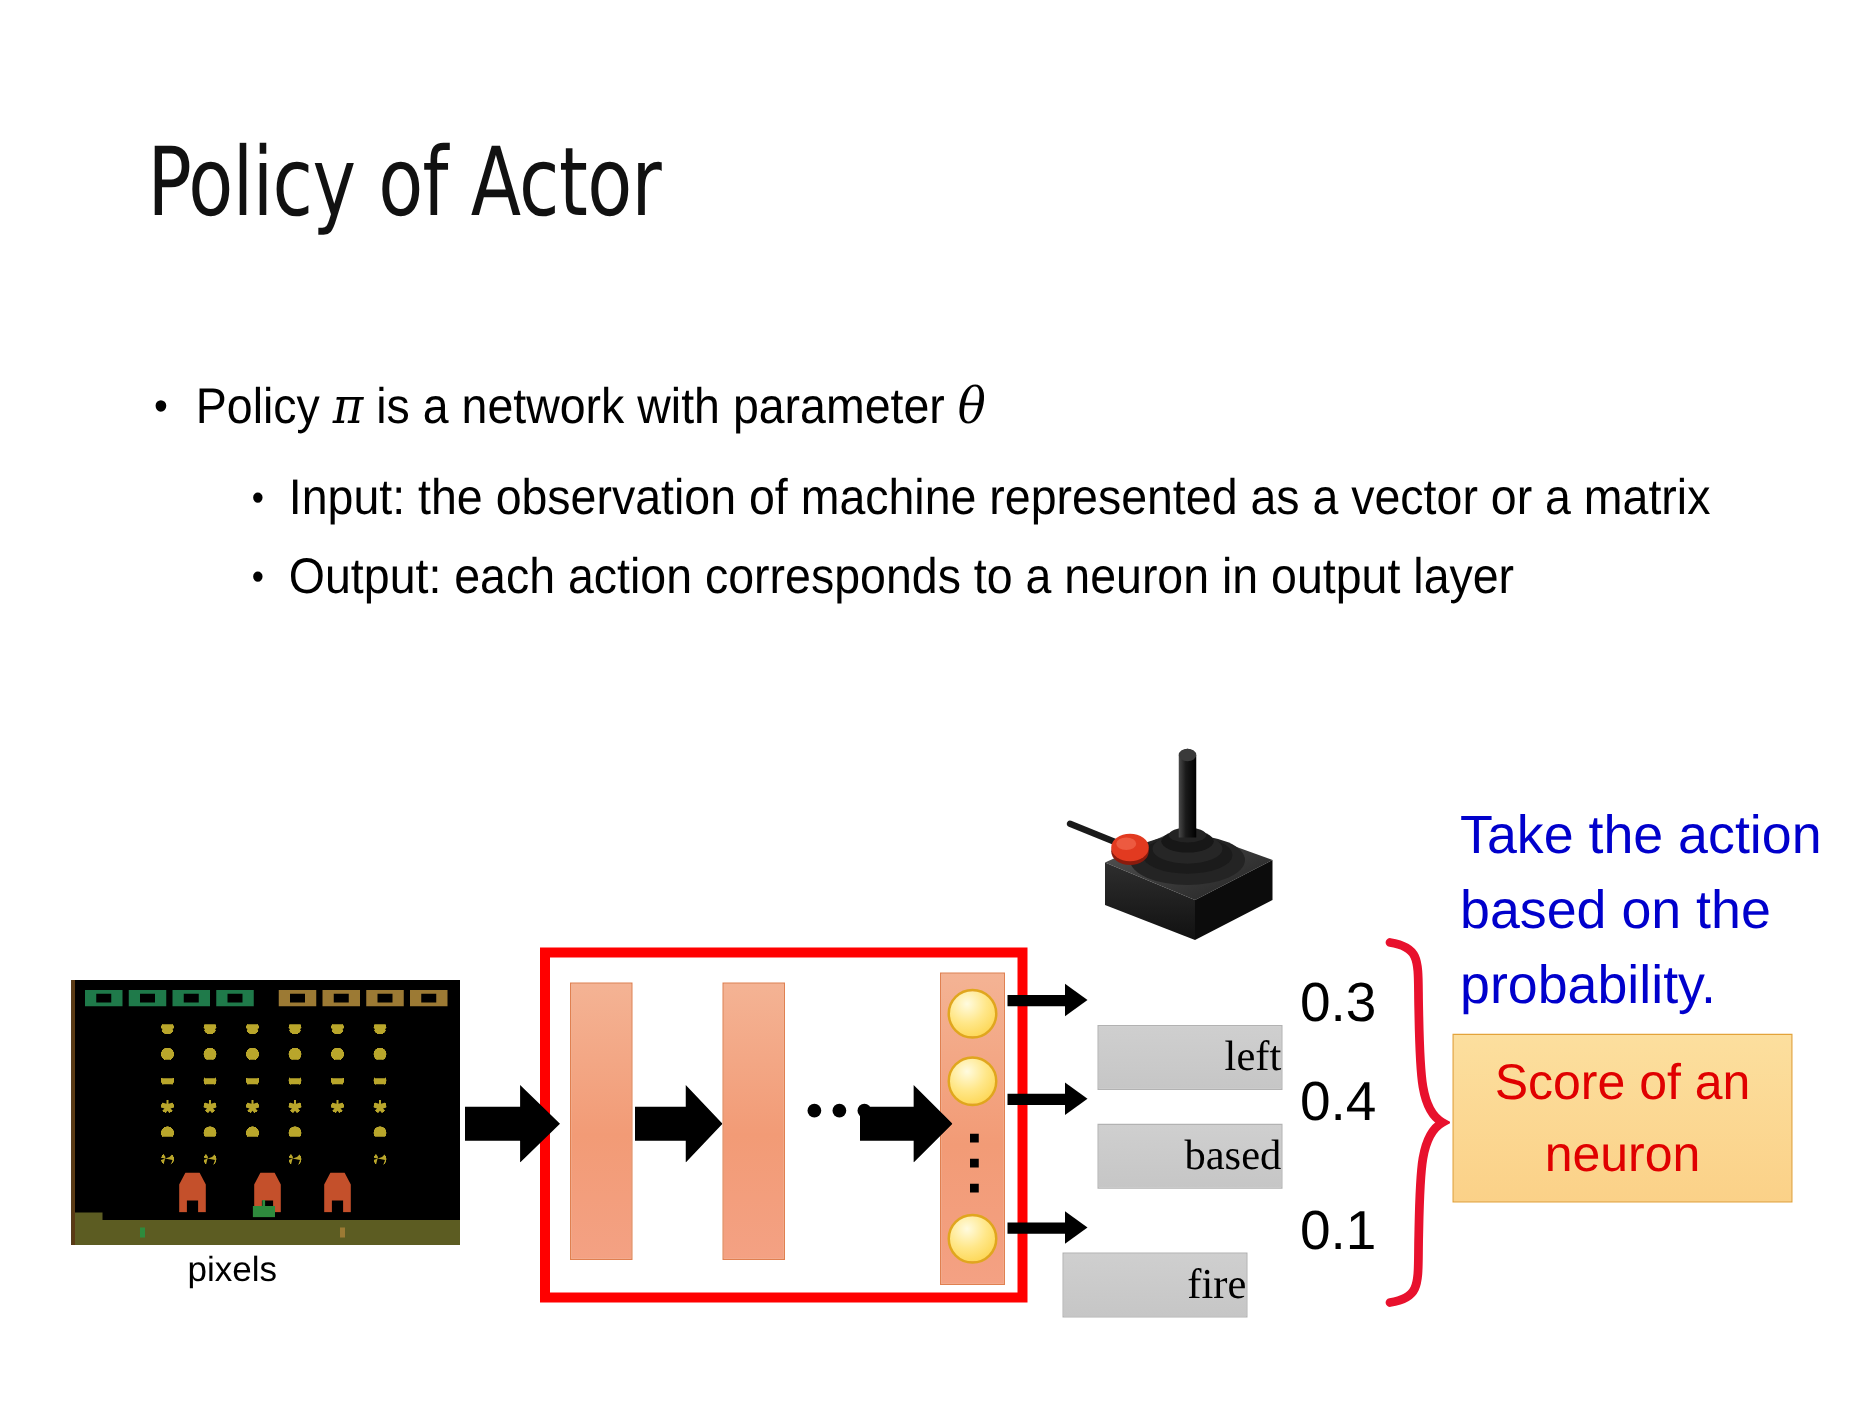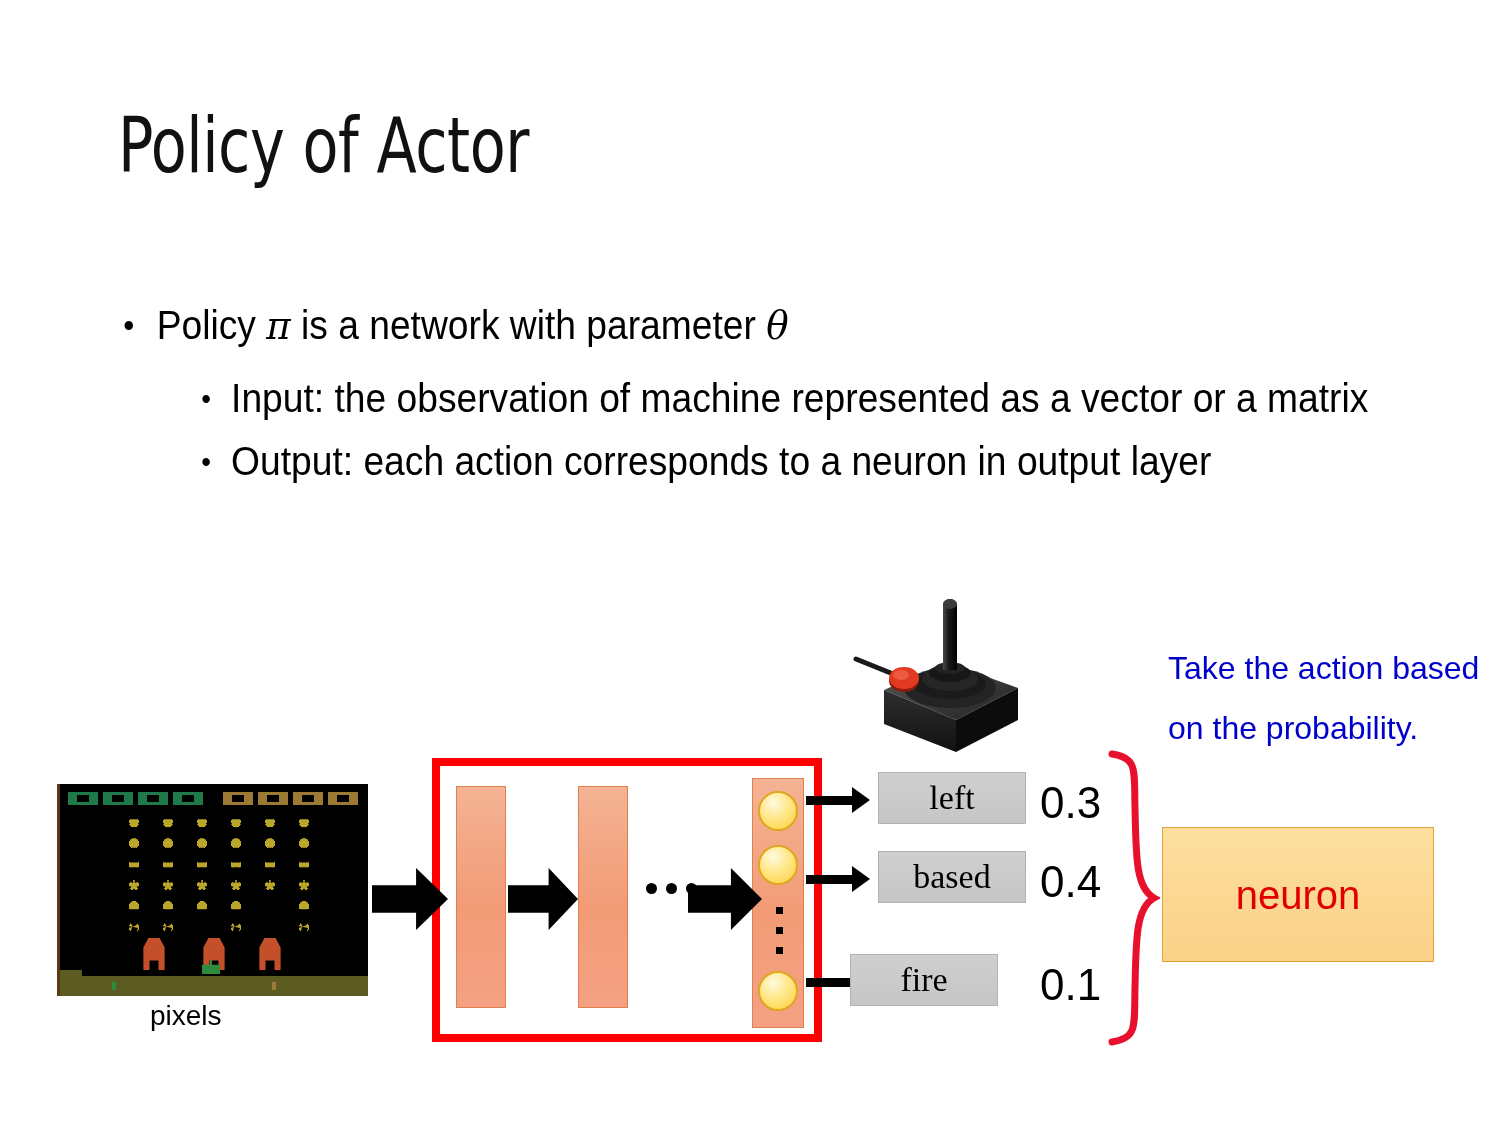--- a/index.html
+++ b/index.html
@@ -284,24 +284,25 @@
   
   .action-box {
     position: absolute;
     width: 148px;
     height: 52px;
     background: linear-gradient(to bottom, #CFCFCF 0%, #C6C6C6 100%);
     border: 1px solid #B2B2B2;
     box-sizing: border-box;
     display: flex;
     align-items: center;
-    justify-content: center;
+    justify-content: flex-end;
     font-family: "Liberation Serif", "DejaVu Serif", serif;
     font-size: 34px;
     color: #000;
+    margin-top: 48px;
   }
   #action-box-left  { left: 878px; top: 772px; }
   #action-box-right { left: 878px; top: 851px; }
   #action-box-fire  { left: 850px; top: 954px; }
 
   .prob-value {
     position: absolute;
     font-size: 44px;
     color: #000;
   }
@@ -317,21 +318,21 @@
     width: 56px;
     height: 300px;
   }
 
   
   #take-action-note {
     position: absolute;
     left: 1168px;
     top: 638px;
     width: 320px;
-    font-size: 32px;
+    font-size: 43px;
     line-height: 60px;
     color: #0000CC;
   }
   #score-box {
     position: absolute;
     left: 1162px;
     top: 827px;
     width: 272px;
     height: 135px;
     background: linear-gradient(to bottom, #FCDF9E 0%, #FBD188 100%);
@@ -495,20 +496,21 @@
 <div class="prob-value" id="prob-right">0.4</div>
 <div class="prob-value" id="prob-fire">0.1</div>
 
 <svg id="score-brace" viewBox="0 0 56 300">
   <path d="M 8 6 C 34 10 30 22 31 60 C 32 110 32 140 50 150 C 32 160 32 190 31 240 C 30 278 34 290 8 294" fill="none" stroke="#E8112D" stroke-width="7" stroke-linecap="round"></path>
 </svg>
 
 <div id="take-action-note">Take the action based on the probability.</div>
 
 <div id="score-box">
+  <div>Score of an</div>
   <div>neuron</div>
 </div>
 
 <svg id="joystick" viewBox="0 0 200 180">
   <defs>
     <linearGradient id="jsTop" x1="0" y1="0" x2="1" y2="1">
       <stop offset="0%" stop-color="#5a5a5a"></stop>
       <stop offset="55%" stop-color="#3a3a3a"></stop>
       <stop offset="100%" stop-color="#222222"></stop>
     </linearGradient>

